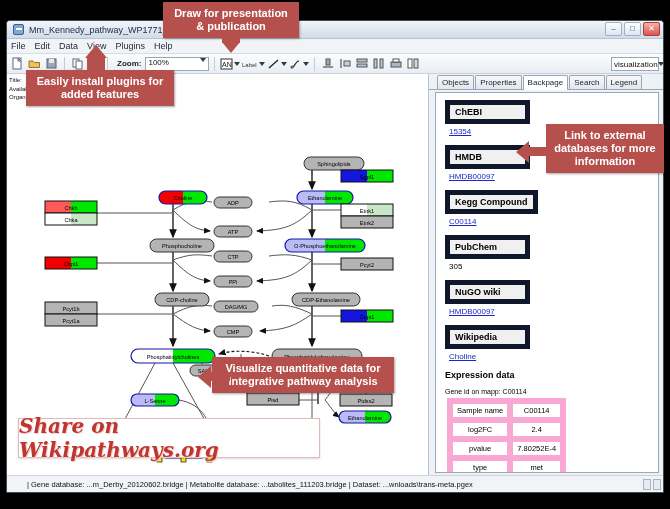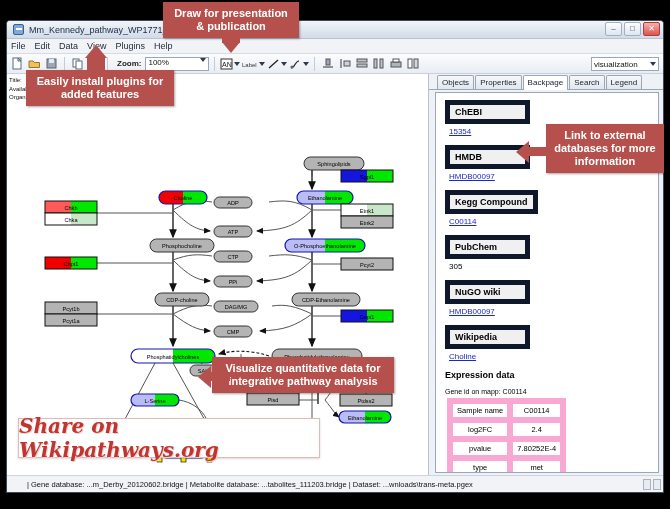--- a/index.html
+++ b/index.html
@@ -72,21 +72,21 @@
   .zoom-label{ font-size:8px;color:#222;margin:0 2px 0 4px;font-weight:bold;}
   .zoom-combo{
     width:64px;height:14px;border:1px solid #9aa7b6;background:#fff;
     display:flex;align-items:flex-start;justify-content:space-between;
     font-size:8px;color:#111;padding:0 2px;gap:24px;
   }
   .caret{ width:0;height:0;border-left:3px solid transparent;border-right:3px solid transparent;border-top:4px solid #2c3a4d;}
   .tb-drop{ font-size:7px;color:#333;display:flex;align-items:center;gap:1px;}
   .vis-combo{
     position:absolute; right:4px; top:3px;
-    width:68px;height:14px;border:1px solid #9aa7b6;background:#fff;
+    width:48px;height:14px;border:1px solid #9aa7b6;background:#fff;
     display:flex;align-items:center;justify-content:space-between;
     font-size:8px;color:#111;padding:0 2px;
   }
 
   
   .split{ position:absolute; left:0; top:53px; right:0; bottom:17px; display:flex; }
   .canvas-pane{
     width:422px; background:#ffffff; border-right:1px solid #b9c2cd;
     position:relative; overflow:hidden;
   }

